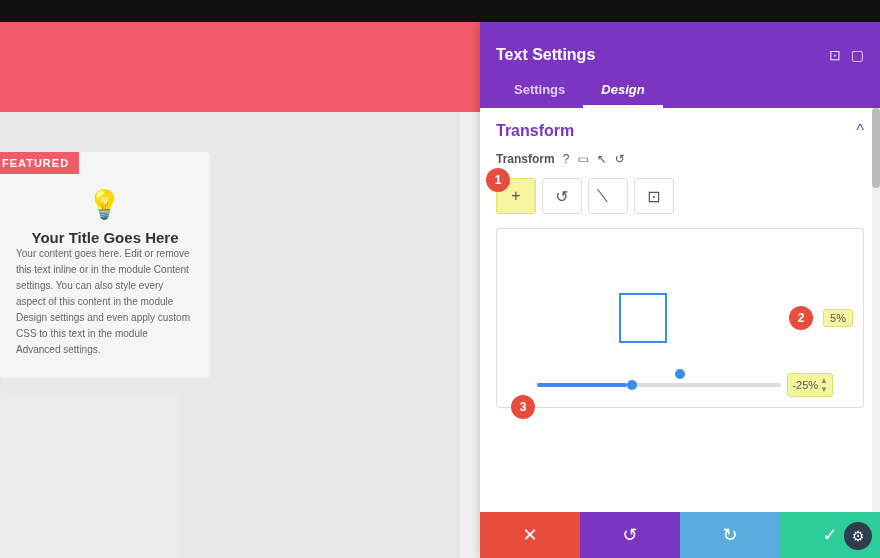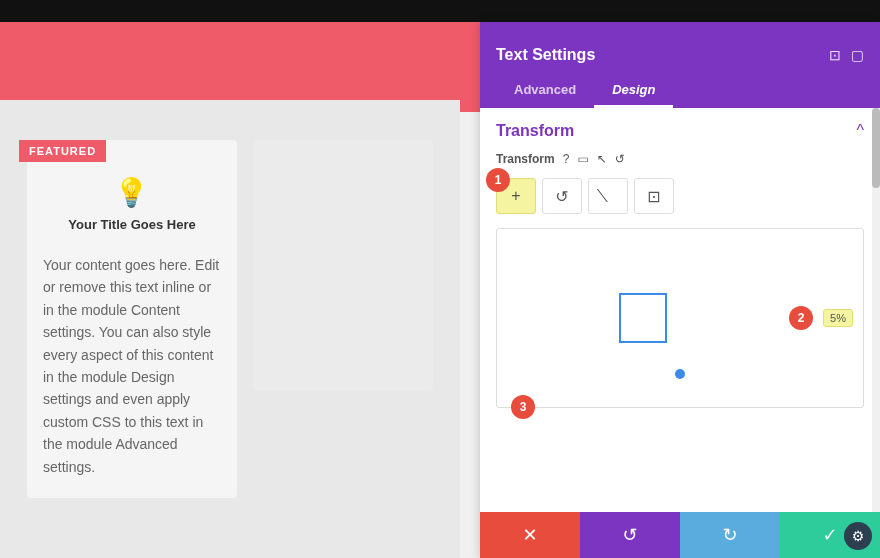--- a/index.html
+++ b/index.html
@@ -15,29 +15,30 @@
     .red-bar {
       position: absolute;
       top: 22px; left: 0; right: 0;
       height: 90px;
       background: #f05b6a;
     }
 
     
     .canvas-area {
       position: absolute;
-      top: 100px; left: 0;
+      top: 112px; left: 0;
       width: 460px;
       bottom: 0;
       background: #e8e8e8;
       display: flex;
       align-items: flex-start;
       justify-content: center;
       padding-top: 40px;
       gap: 16px;
+      flex-direction: column;
     }
 
     
     .card {
       background: #f5f5f5;
       border-radius: 4px;
       width: 210px;
       padding: 20px 16px 20px;
       position: relative;
     }
@@ -53,28 +54,28 @@
       text-transform: uppercase;
     }
     .card-icon {
       text-align: center;
       margin-top: 16px;
       margin-bottom: 8px;
       color: #f05b6a;
       font-size: 28px;
     }
     .card-title {
-      font-size: 13px;
+      font-size: 15px;
       font-weight: bold;
       color: #333;
       text-align: center;
-      margin-bottom: 22px;
+      margin-bottom: 0;
     }
     .card-text {
-      font-size: 14px;
+      font-size: 10px;
       color: #666;
       line-height: 1.6;
     }
 
     
     .arrow-container {
       position: absolute;
       top: 120px;
       left: 140px;
     }
@@ -399,21 +400,21 @@
 
   <div class="panel-header">
     <div class="panel-title-row">
       <span class="panel-title">Text Settings</span>
       <div class="panel-title-icons">
         <span class="panel-title-icon">⊡</span>
         <span class="panel-title-icon">▢</span>
       </div>
     </div>
     <div class="panel-tabs">
-      <div class="tab">Advanced</div>
+      <div class="tab">Settings</div>
       <div class="tab active">Design</div>
     </div>
   </div>
 
   <div class="panel-body">
 
     <div class="section-header">
       <span class="section-title">Transform</span>
       <span class="section-toggle">^</span>
     </div>
@@ -442,20 +443,33 @@
       <div class="badge" style="right:50px; top:50%; transform:translateY(-50%);">2</div>
 
       <div class="tooltip-label" style="right:10px; top:50%; transform:translateY(-50%);">5%</div>
 
       <div class="blue-dot" style="right:58px; top:50%; transform:translateY(-50%);"></div>
 
       <div class="blue-dot" style="bottom: 28px; left: 50%; transform:translateX(-50%);"></div>
 
       <div class="badge" style="bottom:-12px; left:14px;">3</div>
 
+      <div style="position:absolute; bottom:10px; left:40px; right:30px; display:flex; align-items:center; gap:6px;">
+        <div class="slider-track" style="flex:1; height:4px;">
+          <div class="slider-fill" style="width:37%;"></div>
+          <div class="slider-thumb" style="left:37%;"></div>
+        </div>
+        <div class="slider-input-box">
+          <span>-25%</span>
+          <div class="slider-arrows">
+            <span>▲</span>
+            <span>▼</span>
+          </div>
+        </div>
+      </div>
     </div>
 
     <div class="scrollbar-track">
       <div class="scrollbar-thumb"></div>
     </div>
 
   </div>
 
   <div class="panel-footer">
     <div class="footer-btn cancel">✕</div>

